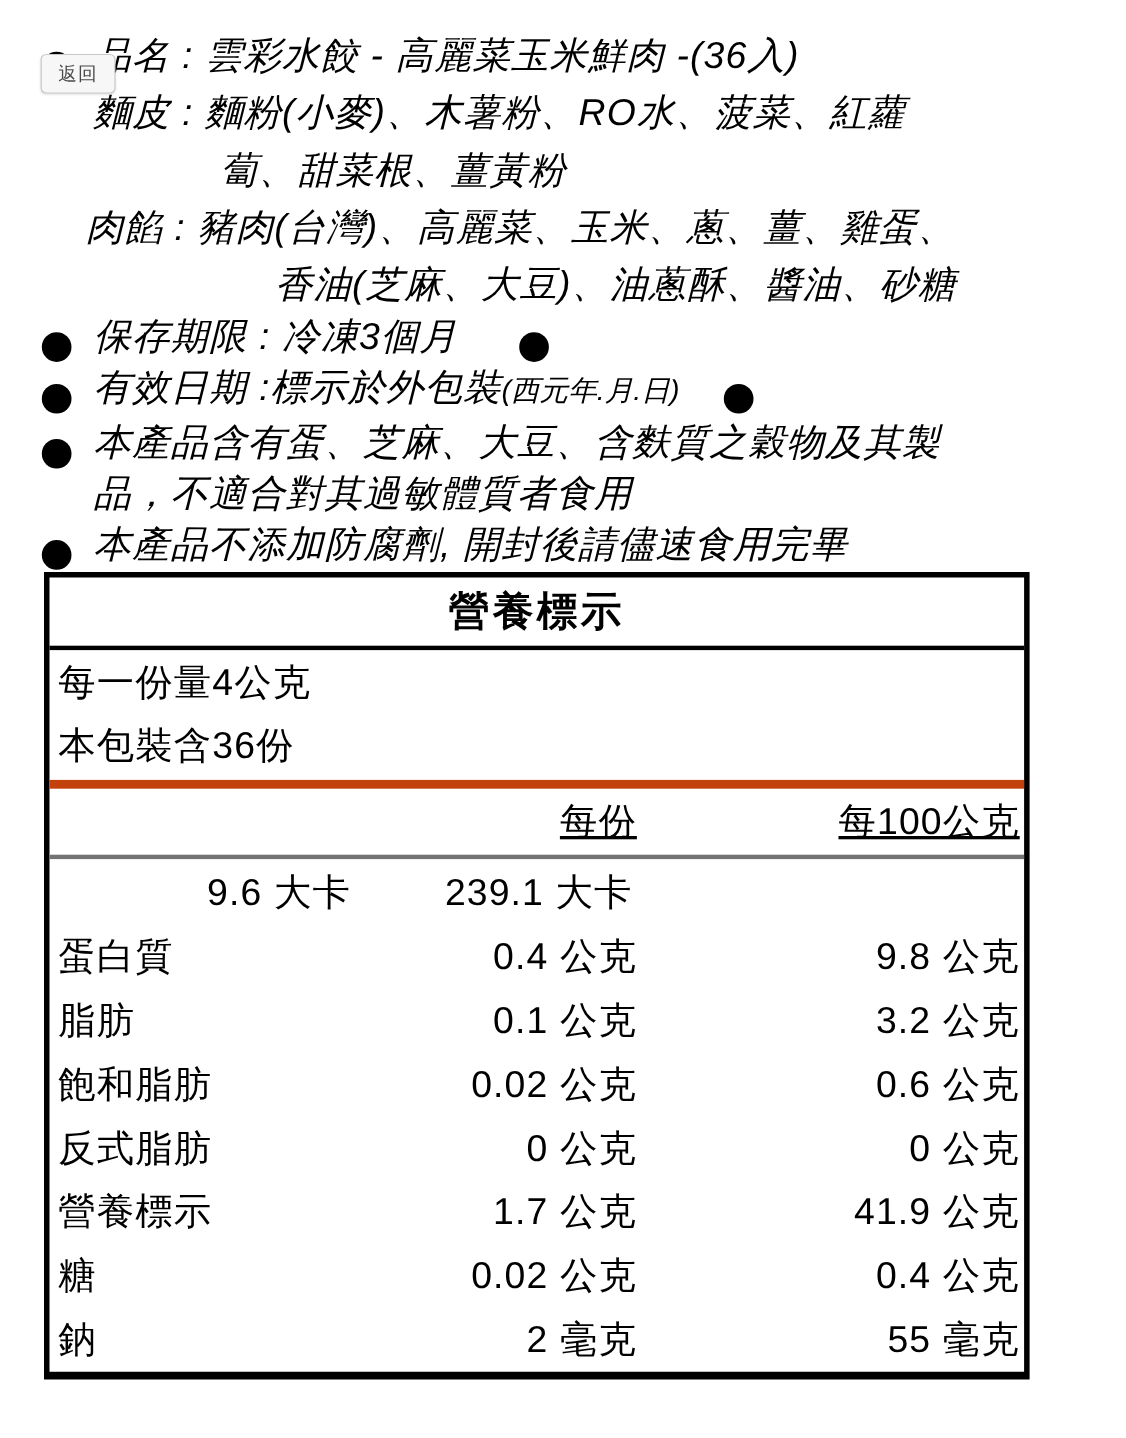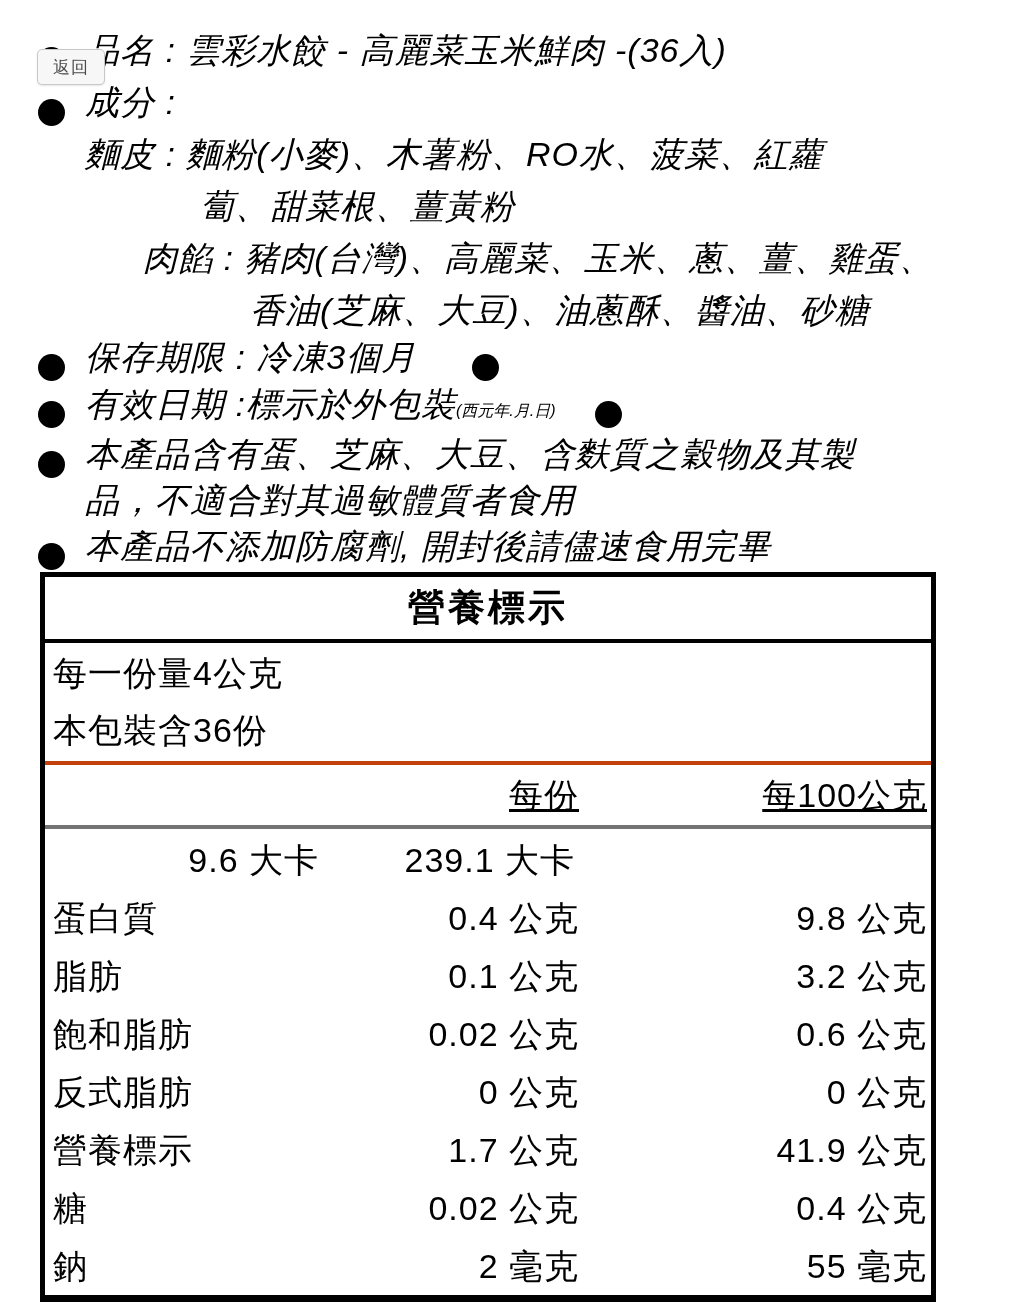--- a/index.html
+++ b/index.html
@@ -22,26 +22,26 @@
   .h52 { height: 52px; }
   .h47 { height: 47px; }
   .h50 { height: 50px; }
   .h46 { height: 46px; }
   .dot {
     width: 27px; height: 27px;
     background: #000; border-radius: 50%;
     margin-right: 20px; flex: 0 0 auto;
   }
   .ind47  { margin-left: 47px; }
-  .ind99  { margin-left: 105px; }
+  .ind99  { margin-left: 40px; }
   .ind162 { margin-left: 162px; }
   .ind212 { margin-left: 212px; }
   .gap56 { margin-left: 56px; }
   .gap40 { margin-left: 40px; }
-  .small-note { font-size: 16px; letter-spacing: 0; }
+  .small-note { font-size: 26px; letter-spacing: 0; }
 
   
   .back-btn {
     position: absolute; left: 37px; top: 49px;
     width: 68px; height: 36px;
     box-sizing: border-box;
     background: #f7f7f7;
     border: 1px solid #c8c8c8;
     border-radius: 5px;
     box-shadow: 0 1px 2px rgba(0,0,0,0.10);
@@ -66,21 +66,21 @@
   }
   .t-title {
     height: 62px; line-height: 62px;
     text-align: center;
     font-weight: bold;
     font-size: 37px;
     border-bottom: 4px solid #000;
     letter-spacing: 3px;
   }
   .t-serving {
-    border-bottom: 4px solid #c2410c;
+    border-bottom: 8px solid #c2410c;
     padding: 2px 8px;
   }
   .t-serving div { line-height: 57px; }
   .t-cols, .t-row {
     display: grid;
     grid-template-columns: 1fr 260px 352px;
   }
   .t-cols {
     height: 60px; line-height: 60px;
     border-bottom: 4px solid #737373;
@@ -100,24 +100,20 @@
 
   <button class="back-btn">返回</button>
 
   <div class="info">
 
     <div class="line h52">
       <span class="dot"></span>
       <span>品名 : 雲彩水餃 - 高麗菜玉米鮮肉 -(36入)</span>
     </div>
 
-    <div class="line h52">
-      <span class="dot"></span>
-      <span>成分 :</span>
-    </div>
 
     <div class="line h52 ind47">
       <span>麵皮 : 麵粉(小麥)、木薯粉、RO水、菠菜、紅蘿</span>
     </div>
     <div class="line h52 ind162">
       <span>蔔、甜菜根、薑黃粉</span>
     </div>
 
     <div class="line h52 ind99">
       <span>肉餡 : 豬肉(台灣)、高麗菜、玉米、蔥、薑、雞蛋、</span>

